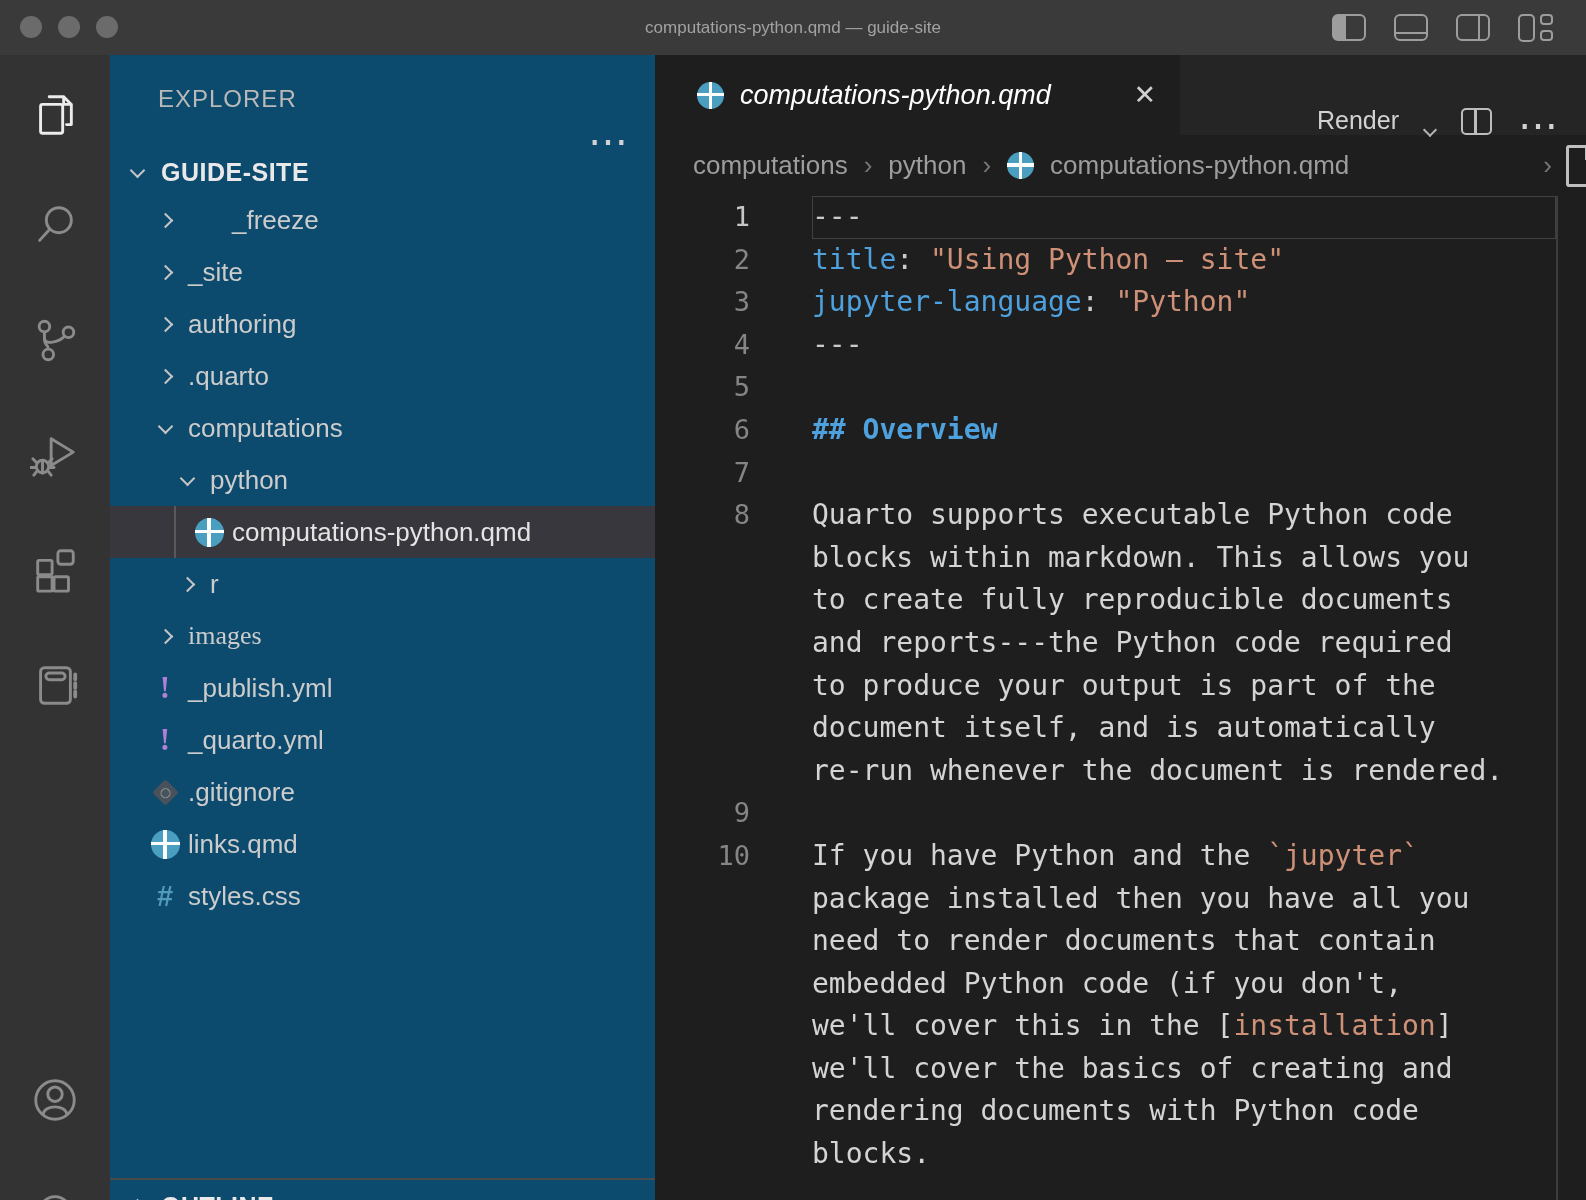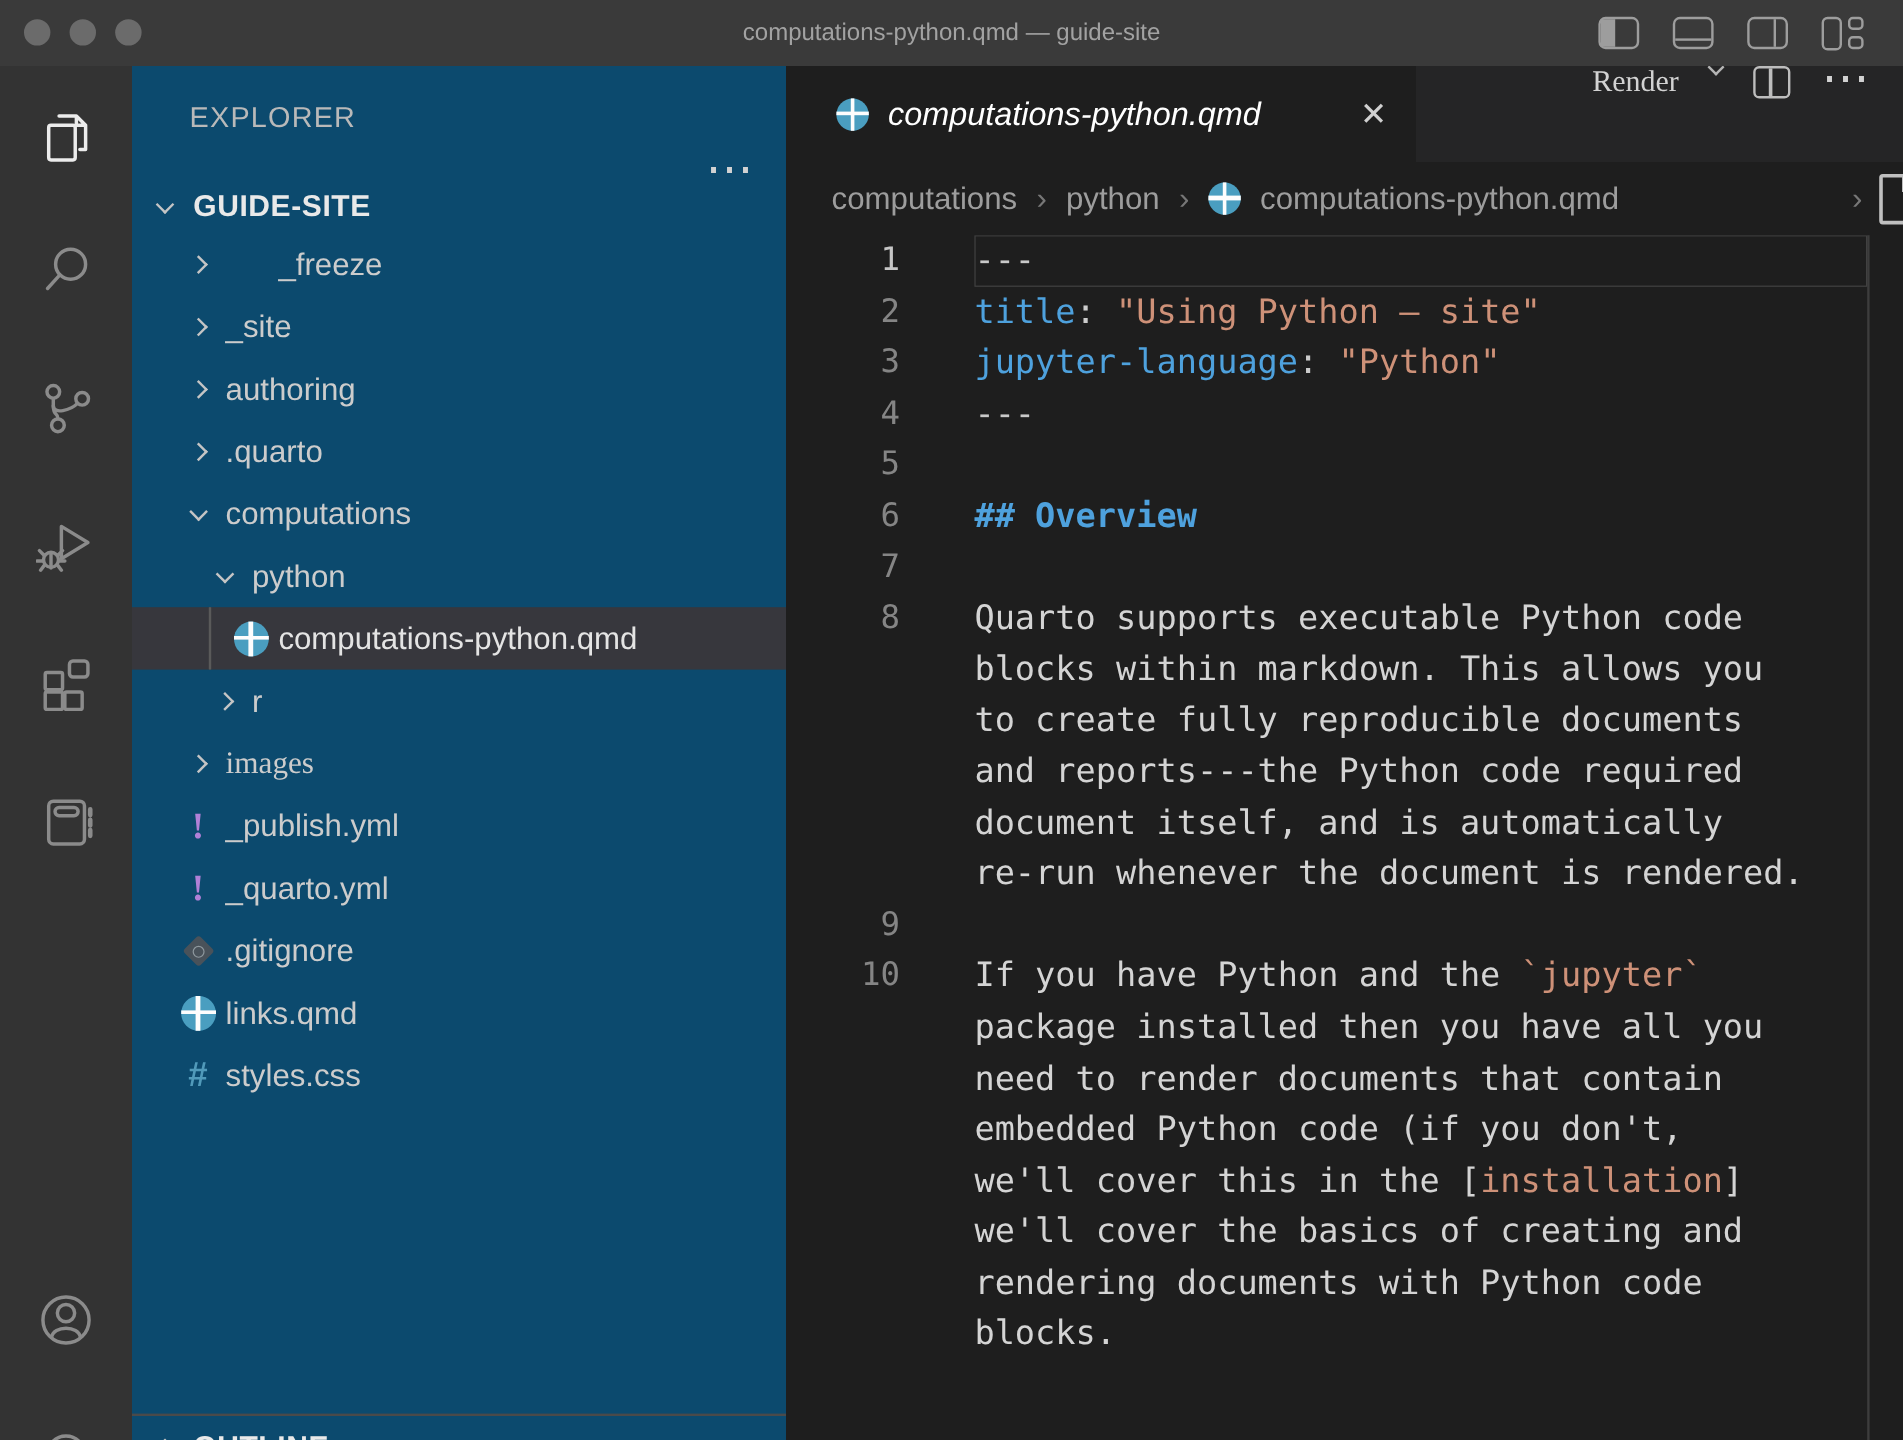--- a/index.html
+++ b/index.html
@@ -4,21 +4,21 @@
 <style>
   html,body{margin:0;padding:0;background:#1e1e1e;}
   .window{position:relative;width:1586px;height:1200px;overflow:hidden;background:#1e1e1e;
           font-family:"Liberation Sans",sans-serif;color:#ccc;-webkit-font-smoothing:antialiased;}
 
   
   .titlebar{position:relative;height:55px;background:#3a3a3a;}
   .traffic{position:absolute;top:16px;left:20px;display:flex;gap:16px;}
   .traffic .dot{width:22px;height:22px;border-radius:50%;background:#6b6b6b;}
   .tb-title{position:absolute;left:0;right:0;top:0;height:72px;line-height:55px;text-align:center;
-            color:#a2a2a2;font-size:20px;}
+            color:#a2a2a2;font-size:17px;}
   .tb-controls{position:absolute;right:26px;top:0;height:55px;display:flex;align-items:center;gap:28px;}
   .ctrl{width:34px;height:27px;border:2.5px solid #9d9d9d;border-radius:6px;position:relative;box-sizing:border-box;}
   .ctrl-sidebar::before{content:'';position:absolute;left:0;top:0;bottom:0;width:12px;background:#9d9d9d;}
   .ctrl-panel::before{content:'';position:absolute;left:0;right:0;bottom:5px;height:2.5px;background:#9d9d9d;}
   .ctrl-rightbar::before{content:'';position:absolute;top:0;bottom:0;right:8px;width:2.5px;background:#9d9d9d;}
   .ctrl-layout{border:none;width:42px;height:30px;display:flex;align-items:center;gap:5px;}
   .ctrl-layout .l{width:17px;height:28px;border:2.5px solid #9d9d9d;border-radius:5px;box-sizing:border-box;}
   .ctrl-layout .rcol{display:flex;flex-direction:column;gap:5px;}
   .ctrl-layout .rcol div{width:13px;height:11px;border:2.5px solid #9d9d9d;border-radius:4px;box-sizing:border-box;}
 
@@ -61,21 +61,21 @@
   .sb-outline .orow{margin-top:12px;display:flex;align-items:center;}
   .sb-outline .chev{margin-left:22px;}
   .sb-outline .lbl{margin-left:18px;font-size:25px;font-weight:bold;color:#e9e9e9;letter-spacing:.5px;}
 
   
   .editor{position:relative;flex:1;background:#1e1e1e;overflow:hidden;}
   .tabbar{height:80px;background:#252526;display:flex;}
   .tab{width:525px;background:#1e1e1e;display:flex;align-items:center;padding:0 24px 0 42px;box-sizing:border-box;gap:16px;}
   .tab .tab-label{font-size:27px;font-style:italic;color:#ffffff;white-space:nowrap;}
   .tab .close{margin-left:auto;font-size:27px;color:#d0d0d0;font-style:normal;}
-  .tab-actions{margin-left:auto;display:flex;align-items:flex-start;gap:26px;padding-right:28px;font-family:Liberation Serif, serif;}
+  .tab-actions{margin-left:auto;display:flex;align-items:flex-end;gap:26px;padding-right:28px;}
   .render-label{font-size:25px;color:#d2d2d2;}
   .tab-actions .chev{border-color:#b5b5b5;width:10px;height:10px;}
   .split-icon{width:31px;height:27px;border:2.5px solid #bdbdbd;border-radius:5px;position:relative;box-sizing:border-box;}
   .split-icon::before{content:'';position:absolute;top:0;bottom:0;left:11px;width:2.5px;background:#bdbdbd;}
   .dots{font-size:40px;color:#d2d2d2;line-height:20px;}
 
   .breadcrumbs{height:61px;display:flex;align-items:center;padding-left:38px;gap:16px;font-size:26px;color:#9d9d9d;position:relative;}
   .bc-sep{color:#777;font-size:26px;}
   .bc-tail{margin-left:auto;display:flex;align-items:center;gap:14px;padding-right:0;}
   .file-icon{width:28px;height:36px;border:3px solid #c0c0c0;border-radius:3px;position:relative;margin-right:-14px;background:#1e1e1e;}
@@ -338,20 +338,24 @@
           <div class="code-row">
             <span class="ln"></span>
             <span class="content"><span class="s-plain">to create fully reproducible documents</span></span>
           </div>
           <div class="code-row">
             <span class="ln"></span>
             <span class="content"><span class="s-plain">and reports---the Python code required</span></span>
           </div>
           <div class="code-row">
             <span class="ln"></span>
+            <span class="content"><span class="s-plain">to produce your output is part of the</span></span>
+          </div>
+          <div class="code-row">
+            <span class="ln"></span>
             <span class="content"><span class="s-plain">document itself, and is automatically</span></span>
           </div>
           <div class="code-row">
             <span class="ln"></span>
             <span class="content"><span class="s-plain">re-run whenever the document is rendered.</span></span>
           </div>
           <div class="code-row">
             <span class="ln">9</span>
             <span class="content"></span>
           </div>

